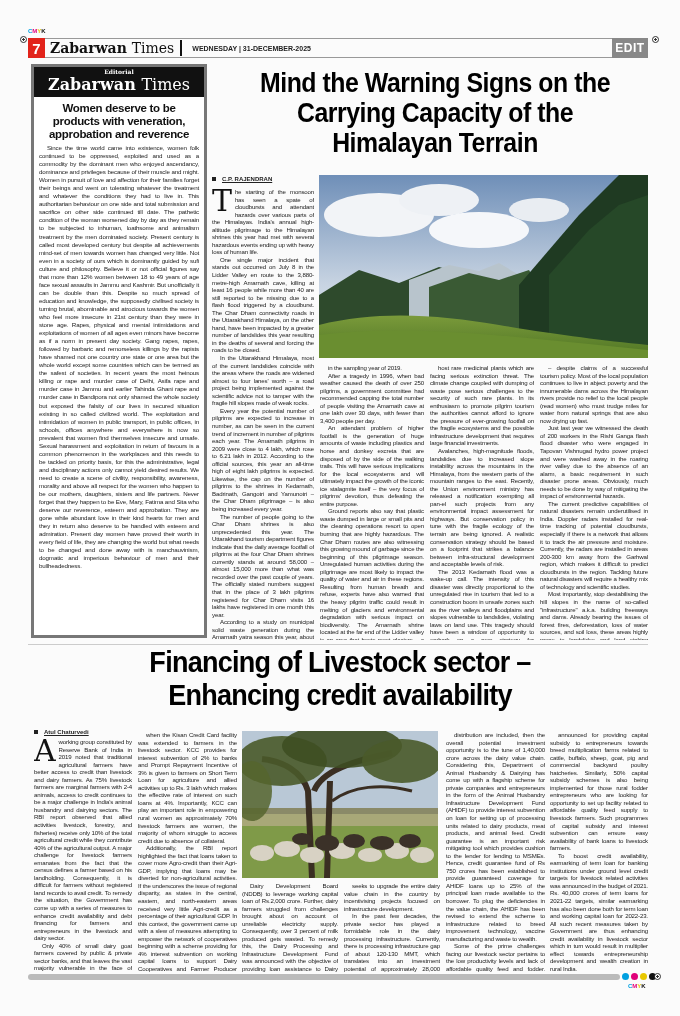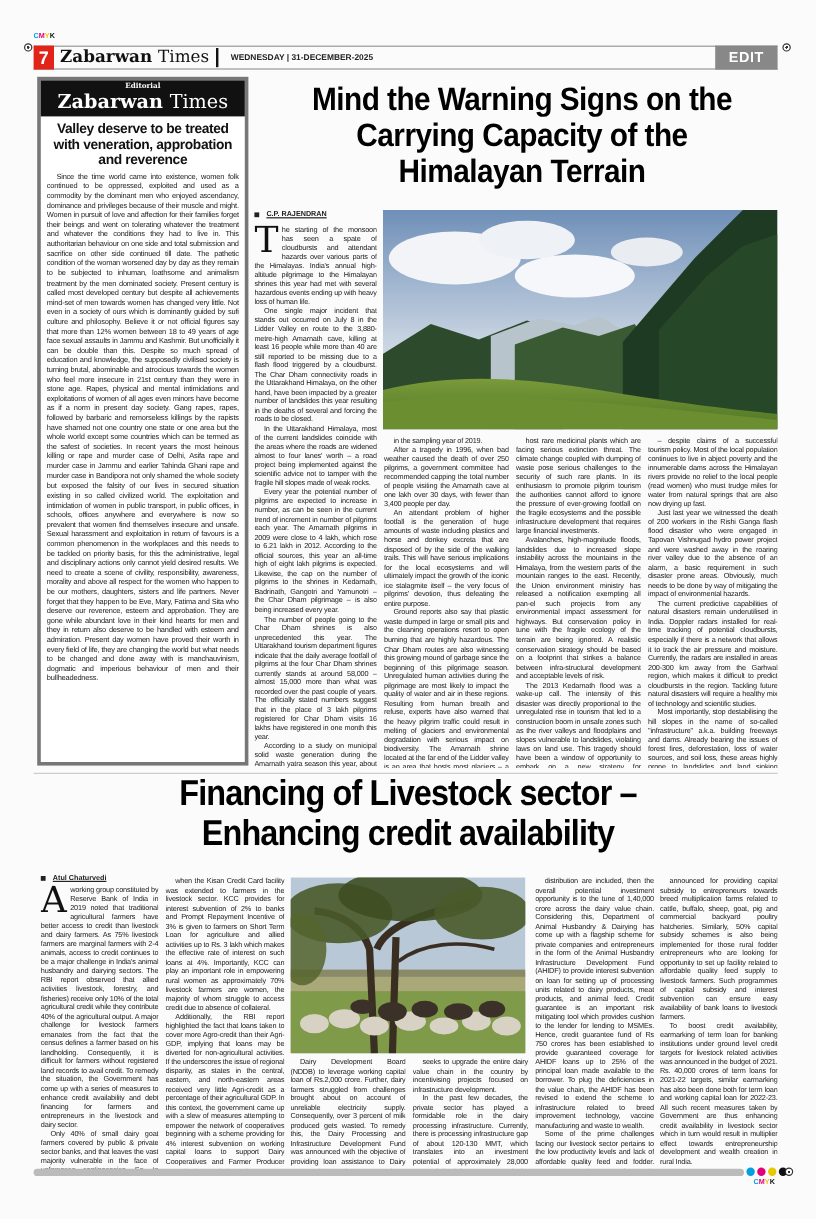--- a/index.html
+++ b/index.html
@@ -12,21 +12,21 @@
   .cmyk span:nth-child(2){color:#e0007a}
   .cmyk span:nth-child(3){color:#e8c800}
   .cmyk span:nth-child(4){color:#111}
 
   
   .masthead { position: absolute; left: 28px; top: 38px; width: 620px; height: 20px; border-top: 1px solid #999; border-bottom: 1px solid #999; display: flex; align-items: center; }
   .page-num { width: 17px; height: 20px; background: #e2231a; color: #fff; font-family: "Liberation Sans", sans-serif; font-weight: bold; font-size: 15px; display: flex; align-items: center; justify-content: center; }
   .mast-title { font-family: "DejaVu Serif", serif; font-weight: bold; font-size: 14px; color: #111; margin-left: 5px; padding-right: 6px; border-right: 2px solid #111; line-height: 16px; }
   .mast-title .light { font-weight: normal; }
   .mast-date { font-family: "Liberation Sans", sans-serif; font-size: 7px; font-weight: bold; margin-left: 10px; color: #222; }
-  .mast-edit { margin-left: auto; width: 52px; height: 20px; background: #888; color: #fff; font-family: "Liberation Sans", sans-serif; font-weight: bold; font-size: 12px; display: flex; align-items: center; justify-content: center; letter-spacing: 0.5px; }
+  .mast-edit { margin-left: auto; width: 36px; height: 20px; background: #888; color: #fff; font-family: "Liberation Sans", sans-serif; font-weight: bold; font-size: 12px; display: flex; align-items: center; justify-content: center; letter-spacing: 0.5px; }
 
   
   .editorial { position: absolute; left: 31px; top: 64px; width: 176px; height: 574px; border: 3px solid #777; background: #fff; }
   .ed-head { background: #111; color: #fff; text-align: center; height: 30px; position: relative; }
   .ed-kicker { position: absolute; top: 1px; left: 0; right: 0; font-family: "DejaVu Serif", serif; font-size: 6px; font-weight: bold; }
   .ed-brand { position: absolute; top: 9px; left: 0; right: 0; font-family: "DejaVu Serif", serif; font-size: 16px; font-weight: bold; line-height: 18px; }
   .ed-brand .light { font-weight: normal; }
   .ed-title { font-family: "Liberation Sans", sans-serif; font-weight: bold; font-size: 11.5px; line-height: 13px; text-align: center; margin: 5px 6px 3px; color: #111; letter-spacing: -0.3px; }
   .ed-body { font-family: "Liberation Sans", sans-serif; font-size: 6.2px; line-height: 8.05px; text-align: justify; padding: 0 5px; color: #222; letter-spacing: -0.15px; }
   .ed-body p { text-indent: 8px; }
@@ -74,21 +74,21 @@
 </div>
 
 <div class="editorial">
   <div class="ed-head">
     <div class="ed-kicker">Editorial</div>
     <div class="ed-brand">
       <span>Zabarwan</span>
       <span class="light">Times</span>
     </div>
   </div>
-  <div class="ed-title">Valley deserve to be treated with veneration, approbation and reverence</div>
+  <div class="ed-title">Women deserve to be products with veneration, approbation and reverence</div>
   <div class="ed-body">
     <p>Since the time world came into existence, women folk continued to be oppressed, exploited and used as a commodity by the dominant men who enjoyed ascendancy, dominance and privileges because of their muscle and might. Women in pursuit of love and affection for their families forget their beings and went on tolerating whatever the treatment and whatever the conditions they had to live in. This authoritarian behaviour on one side and total submission and sacrifice on other side continued till date. The pathetic condition of the woman worsened day by day as they remain to be subjected to inhuman, loathsome and animalism treatment by the men dominated society. Present century is called most developed century but despite all achievements mind-set of men towards women has changed very little. Not even in a society of ours which is dominantly guided by sufi culture and philosophy. Believe it or not official figures say that more than 12% women between 18 to 49 years of age face sexual assaults in Jammu and Kashmir. But unofficially it can be double than this. Despite so much spread of education and knowledge, the supposedly civilised society is turning brutal, abominable and atrocious towards the women who feel more insecure in 21st century than they were in stone age. Rapes, physical and mental intimidations and exploitations of women of all ages even minors have become as if a norm in present day society. Gang rapes, rapes, followed by barbaric and remorseless killings by the rapists have shamed not one country one state or one area but the whole world except some countries which can be termed as the safest of societies. In recent years the most heinous killing or rape and murder case of Delhi, Asifa rape and murder case in Jammu and earlier Tahinda Ghani rape and murder case in Bandipora not only shamed the whole society but exposed the falsity of our lives in secured situation existing in so called civilized world. The exploitation and intimidation of women in public transport, in public offices, in schools, offices anywhere and everywhere is now so prevalent that women find themselves insecure and unsafe. Sexual harassment and exploitation in return of favours is a common phenomenon in the workplaces and this needs to be tackled on priority basis, for this the administrative, legal and disciplinary actions only cannot yield desired results. We need to create a scene of civility, responsibility, awareness, morality and above all respect for the women who happen to be our mothers, daughters, sisters and life partners. Never forget that they happen to be Eve, Mary, Fatima and Sita who deserve our reverence, esteem and approbation. They are gone while abundant love in their kind hearts for men and they in return also deserve to be handled with esteem and admiration. Present day women have proved their worth in every field of life, they are changing the world but what needs to be changed and done away with is manchauvinism, dogmatic and imperious behaviour of men and their bullheadedness.</p>
   </div>
 </div>
 
 <div class="a1-title">Mind the Warning Signs on the Carrying Capacity of the Himalayan Terrain</div>
 <div class="byline" style="left:212px;top:176px;">
   <span class="sq"></span>
   <span>C.P. RAJENDRAN</span>
 </div>

